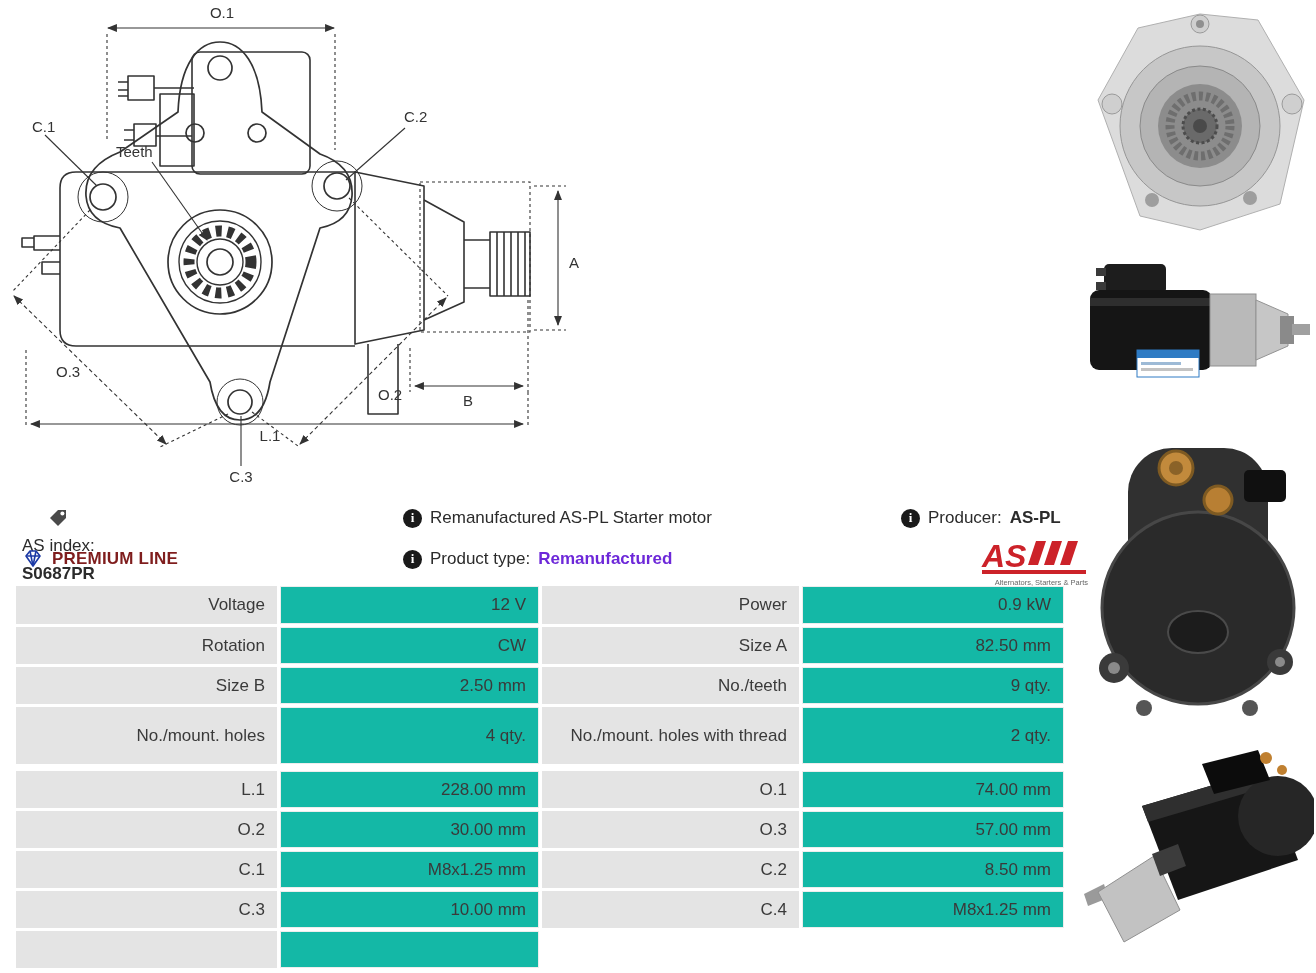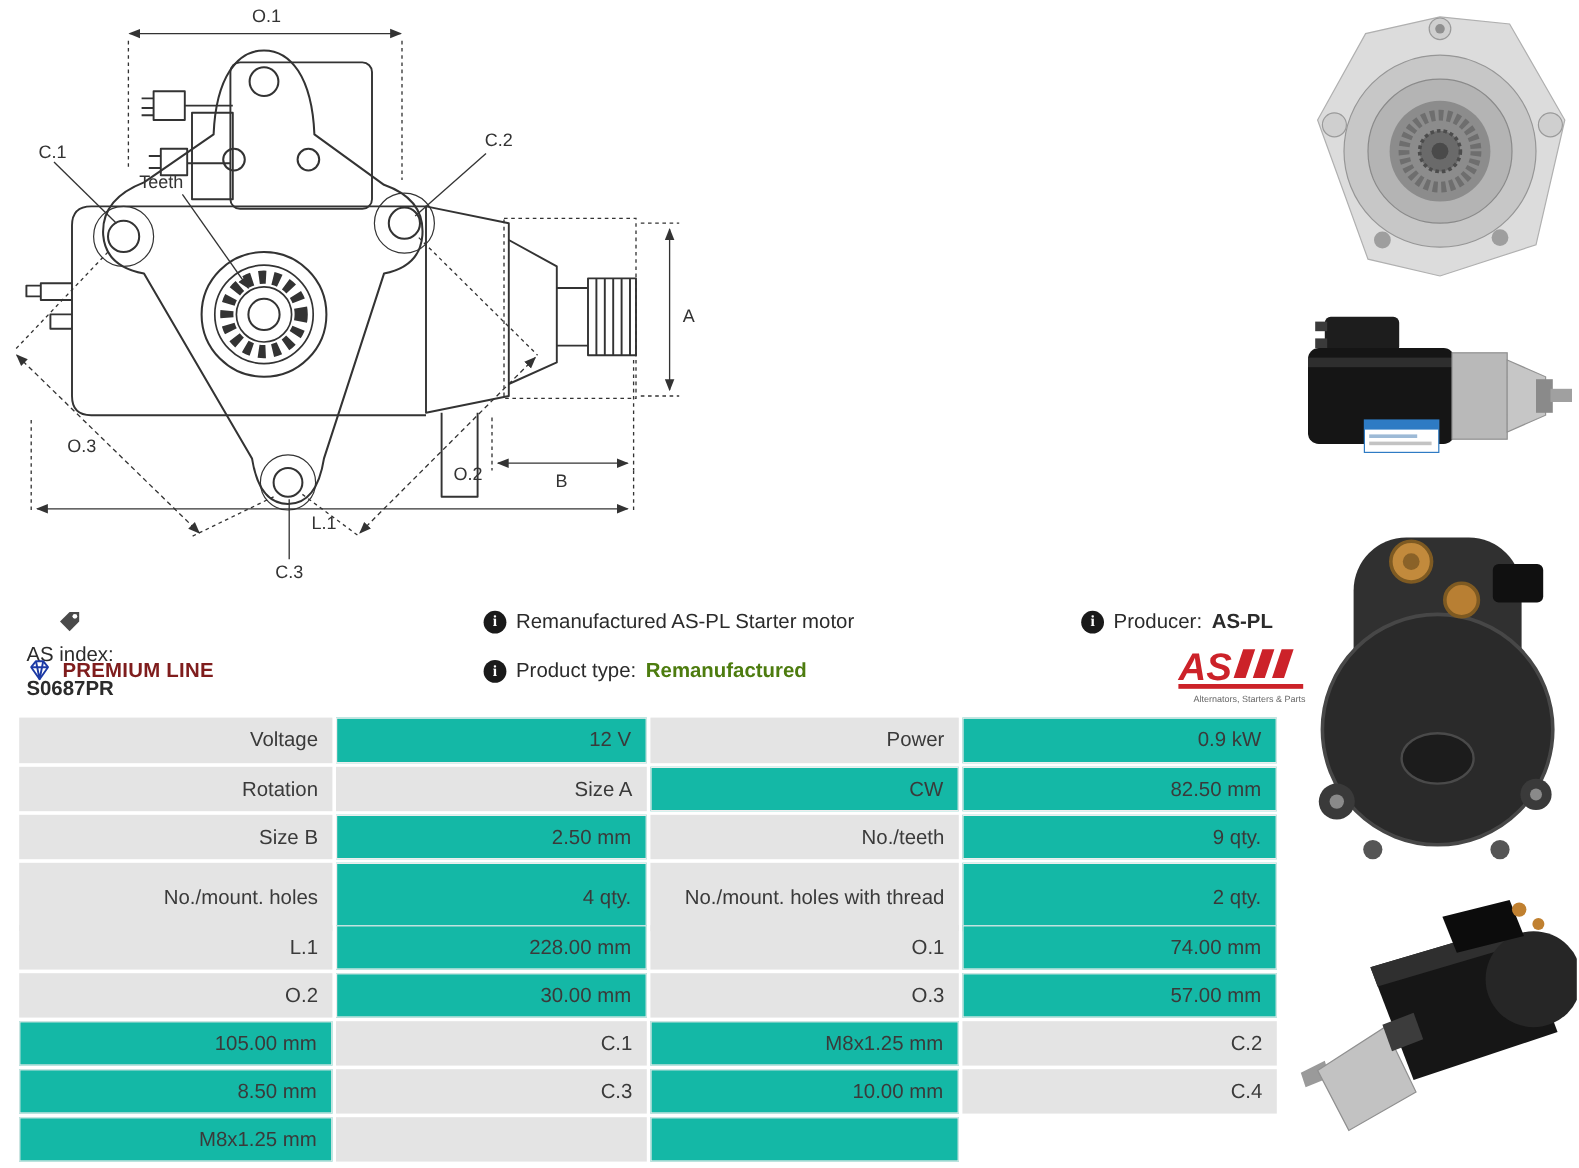--- a/index.html
+++ b/index.html
@@ -13,26 +13,26 @@
   #front-drawing { left:615; top:0; }
 
   
   #photos { position:absolute; left:1082px; top:4px; width:232px; }
   .photo { width:232px; display:block; margin-bottom:6px; }
 
   
   .info-item { position:absolute; display:flex; align-items:center; gap:8px; font-size:17px; color:#2b2b2b; white-space:nowrap; }
   .b { font-weight:bold; }
   .premium { color:#7f1d1d; font-weight:bold; letter-spacing:.2px; }
-  .green { color:#4d7c0f; font-weight:bold; }
+  .green { color:#6d28d9; font-weight:bold; }
   .info-dot { display:inline-flex; align-items:center; justify-content:center; width:19px; height:19px; border-radius:50%; background:#1a1a1a; color:#fff; font-family:"Liberation Serif", serif; font-weight:bold; font-size:13px; flex:0 0 auto; }
 
   
   .spec-grid { position:absolute; left:16px; width:1048px; display:grid; grid-template-columns:261px 259px 257px 262px; gap:3px; }
-  #spec-a { top:598px; grid-template-rows:38px 37px 37px 57px; }
+  #spec-a { top:586px; grid-template-rows:38px 37px 37px 57px; }
   #spec-b { top:771px; grid-template-rows:repeat(5,37px); }
   .cell { display:flex; align-items:center; justify-content:flex-end; text-align:right; padding:2px 12px; font-size:17px; color:#3a3a3a; line-height:1.25; }
   .c-label { background:#e4e4e4; }
   .c-value { background:#14b8a6; border:1px solid #ededed; }
 
   
   #as-logo { position:absolute; left:980px; top:537px; }
 </style>
 </head>
 <body>
@@ -236,22 +236,22 @@
     </svg>
   </div>
 
   <div id="spec-a" class="spec-grid">
     <div class="cell c-label">Voltage</div>
     <div class="cell c-value">12 V</div>
     <div class="cell c-label">Power</div>
     <div class="cell c-value">0.9 kW</div>
 
     <div class="cell c-label">Rotation</div>
+    <div class="cell c-value">CW</div>
     <div class="cell c-label">Size A</div>
-    <div class="cell c-value">CW</div>
     <div class="cell c-value">82.50 mm</div>
 
     <div class="cell c-label">Size B</div>
     <div class="cell c-value">2.50 mm</div>
     <div class="cell c-label">No./teeth</div>
     <div class="cell c-value">9 qty.</div>
 
     <div class="cell c-label">No./mount. holes</div>
     <div class="cell c-value">4 qty.</div>
     <div class="cell c-label">No./mount. holes with thread</div>
@@ -262,21 +262,20 @@
     <div class="cell c-label">L.1</div>
     <div class="cell c-value">228.00 mm</div>
     <div class="cell c-label">O.1</div>
     <div class="cell c-value">74.00 mm</div>
 
     <div class="cell c-label">O.2</div>
     <div class="cell c-value">30.00 mm</div>
     <div class="cell c-label">O.3</div>
     <div class="cell c-value">57.00 mm</div>
 
-    <div class="cell c-value">105.00 mm</div>
     <div class="cell c-label">C.1</div>
     <div class="cell c-value">M8x1.25 mm</div>
 
     <div class="cell c-label">C.2</div>
     <div class="cell c-value">8.50 mm</div>
     <div class="cell c-label">C.3</div>
     <div class="cell c-value">10.00 mm</div>
 
     <div class="cell c-label">C.4</div>
     <div class="cell c-value">M8x1.25 mm</div>

